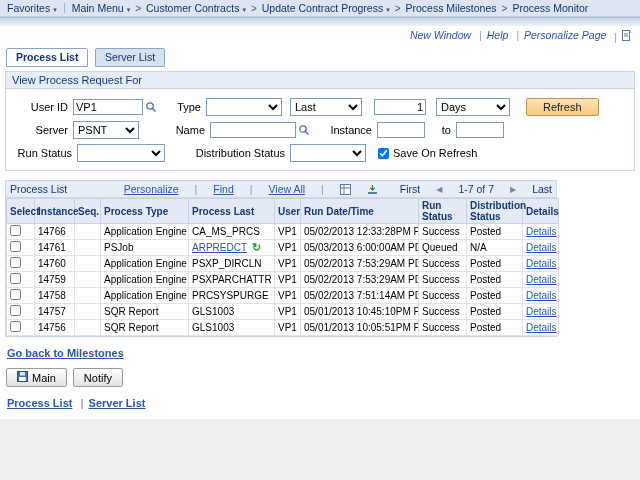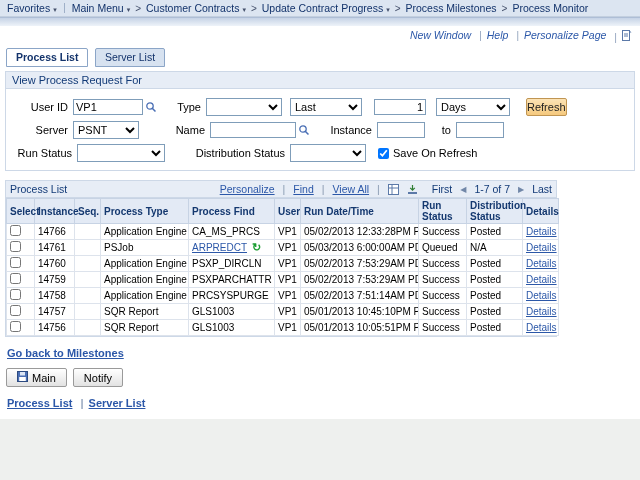--- a/index.html
+++ b/index.html
@@ -39,30 +39,30 @@
   
   .section { margin: 4px 5px 0; border: 1px solid #cdd8e7; }
   .section-title { background: #e7edf6; padding: 2px 6px; font-size: 11px; color: #123a77; border-bottom: 1px solid #cdd8e7; }
   .form { padding: 4px 4px 8px; background: #fff; }
   .frow { display: flex; align-items: center; margin-top: 5px; font-size: 11px; }
   .lbl { display: inline-block; text-align: right; margin-right: 5px; color: #000; }
   .txt { height: 16px; font-size: 11px; border: 1px solid #7f9db9; padding: 0 2px; font-family: inherit; }
   .txt.num { text-align: right; }
   .sel { height: 18px; font-size: 11px; border: 1px solid #7f9db9; background: #fff; font-family: inherit; }
   .lookup { margin-left: 2px; display: inline-flex; cursor: pointer; }
-  .refresh-btn { margin-left: 16px; font-size: 11px; padding: 2px 0; background: linear-gradient(#fce3b5,#f5c97e);
+  .refresh-btn { margin-left: 16px; font-size: 11px; padding: 2px 16px; background: linear-gradient(#fce3b5,#f5c97e);
                  border: 1px solid #c09552; border-radius: 2px; color: #222; cursor: pointer; font-family: inherit; }
   .chk { width: 11px; height: 11px; margin: 0 4px 0 12px; }
 
   
   .grid-section { width: 552px; margin: 9px 5px 0; border: 1px solid #cdd8e7; }
   .grid-titlebar { display: flex; justify-content: space-between; align-items: center; background: #e7edf6;
                    border-bottom: 1px solid #cdd8e7; padding: 2px 4px; font-size: 10.5px; }
   .grid-title { color: #123a77; }
-  .grid-tools { display: flex; align-items: center; gap: 8px; white-space: nowrap; }
+  .grid-tools { display: flex; align-items: center; gap: 16px; white-space: nowrap; }
   .grid-tools a { color: #2b57a8; text-decoration: underline; cursor: pointer; }
   .pp { color: #8899b0; }
   .navtxt { color: #123a77; }
   .navarr { color: #7187a8; font-size: 8px; cursor: pointer; }
   .gicon { display: inline-flex; vertical-align: -1px; cursor: pointer; }
 
   table { width: 100%; border-collapse: collapse; table-layout: fixed; font-size: 10px; }
   th { background: #e3eaf5; color: #14386f; font-weight: bold; border: 1px solid #c7d3e4;
        padding: 1px 3px; text-align: left; vertical-align: middle; font-size: 10px; }
   td { border: 1px solid #dde3ec; padding: 1px 3px; height: 15px; overflow: hidden; white-space: nowrap; background: #fff; color: #000; }
@@ -205,21 +205,21 @@
           <col style="width:48px">
           <col style="width:56px">
           <col style="width:36px">
       </colgroup>
       <thead>
         <tr>
           <th>Select</th>
           <th>Instance</th>
           <th>Seq.</th>
           <th>Process Type</th>
-          <th>Process Find</th>
+          <th>Process Last</th>
           <th>User</th>
           <th>Run Date/Time</th>
           <th>Run Status</th>
           <th style="white-space:normal">Distribution Status</th>
           <th>Details</th>
         </tr>
       </thead>
       <tbody>
         <tr>
           <td><input type="checkbox" style=""></td>

